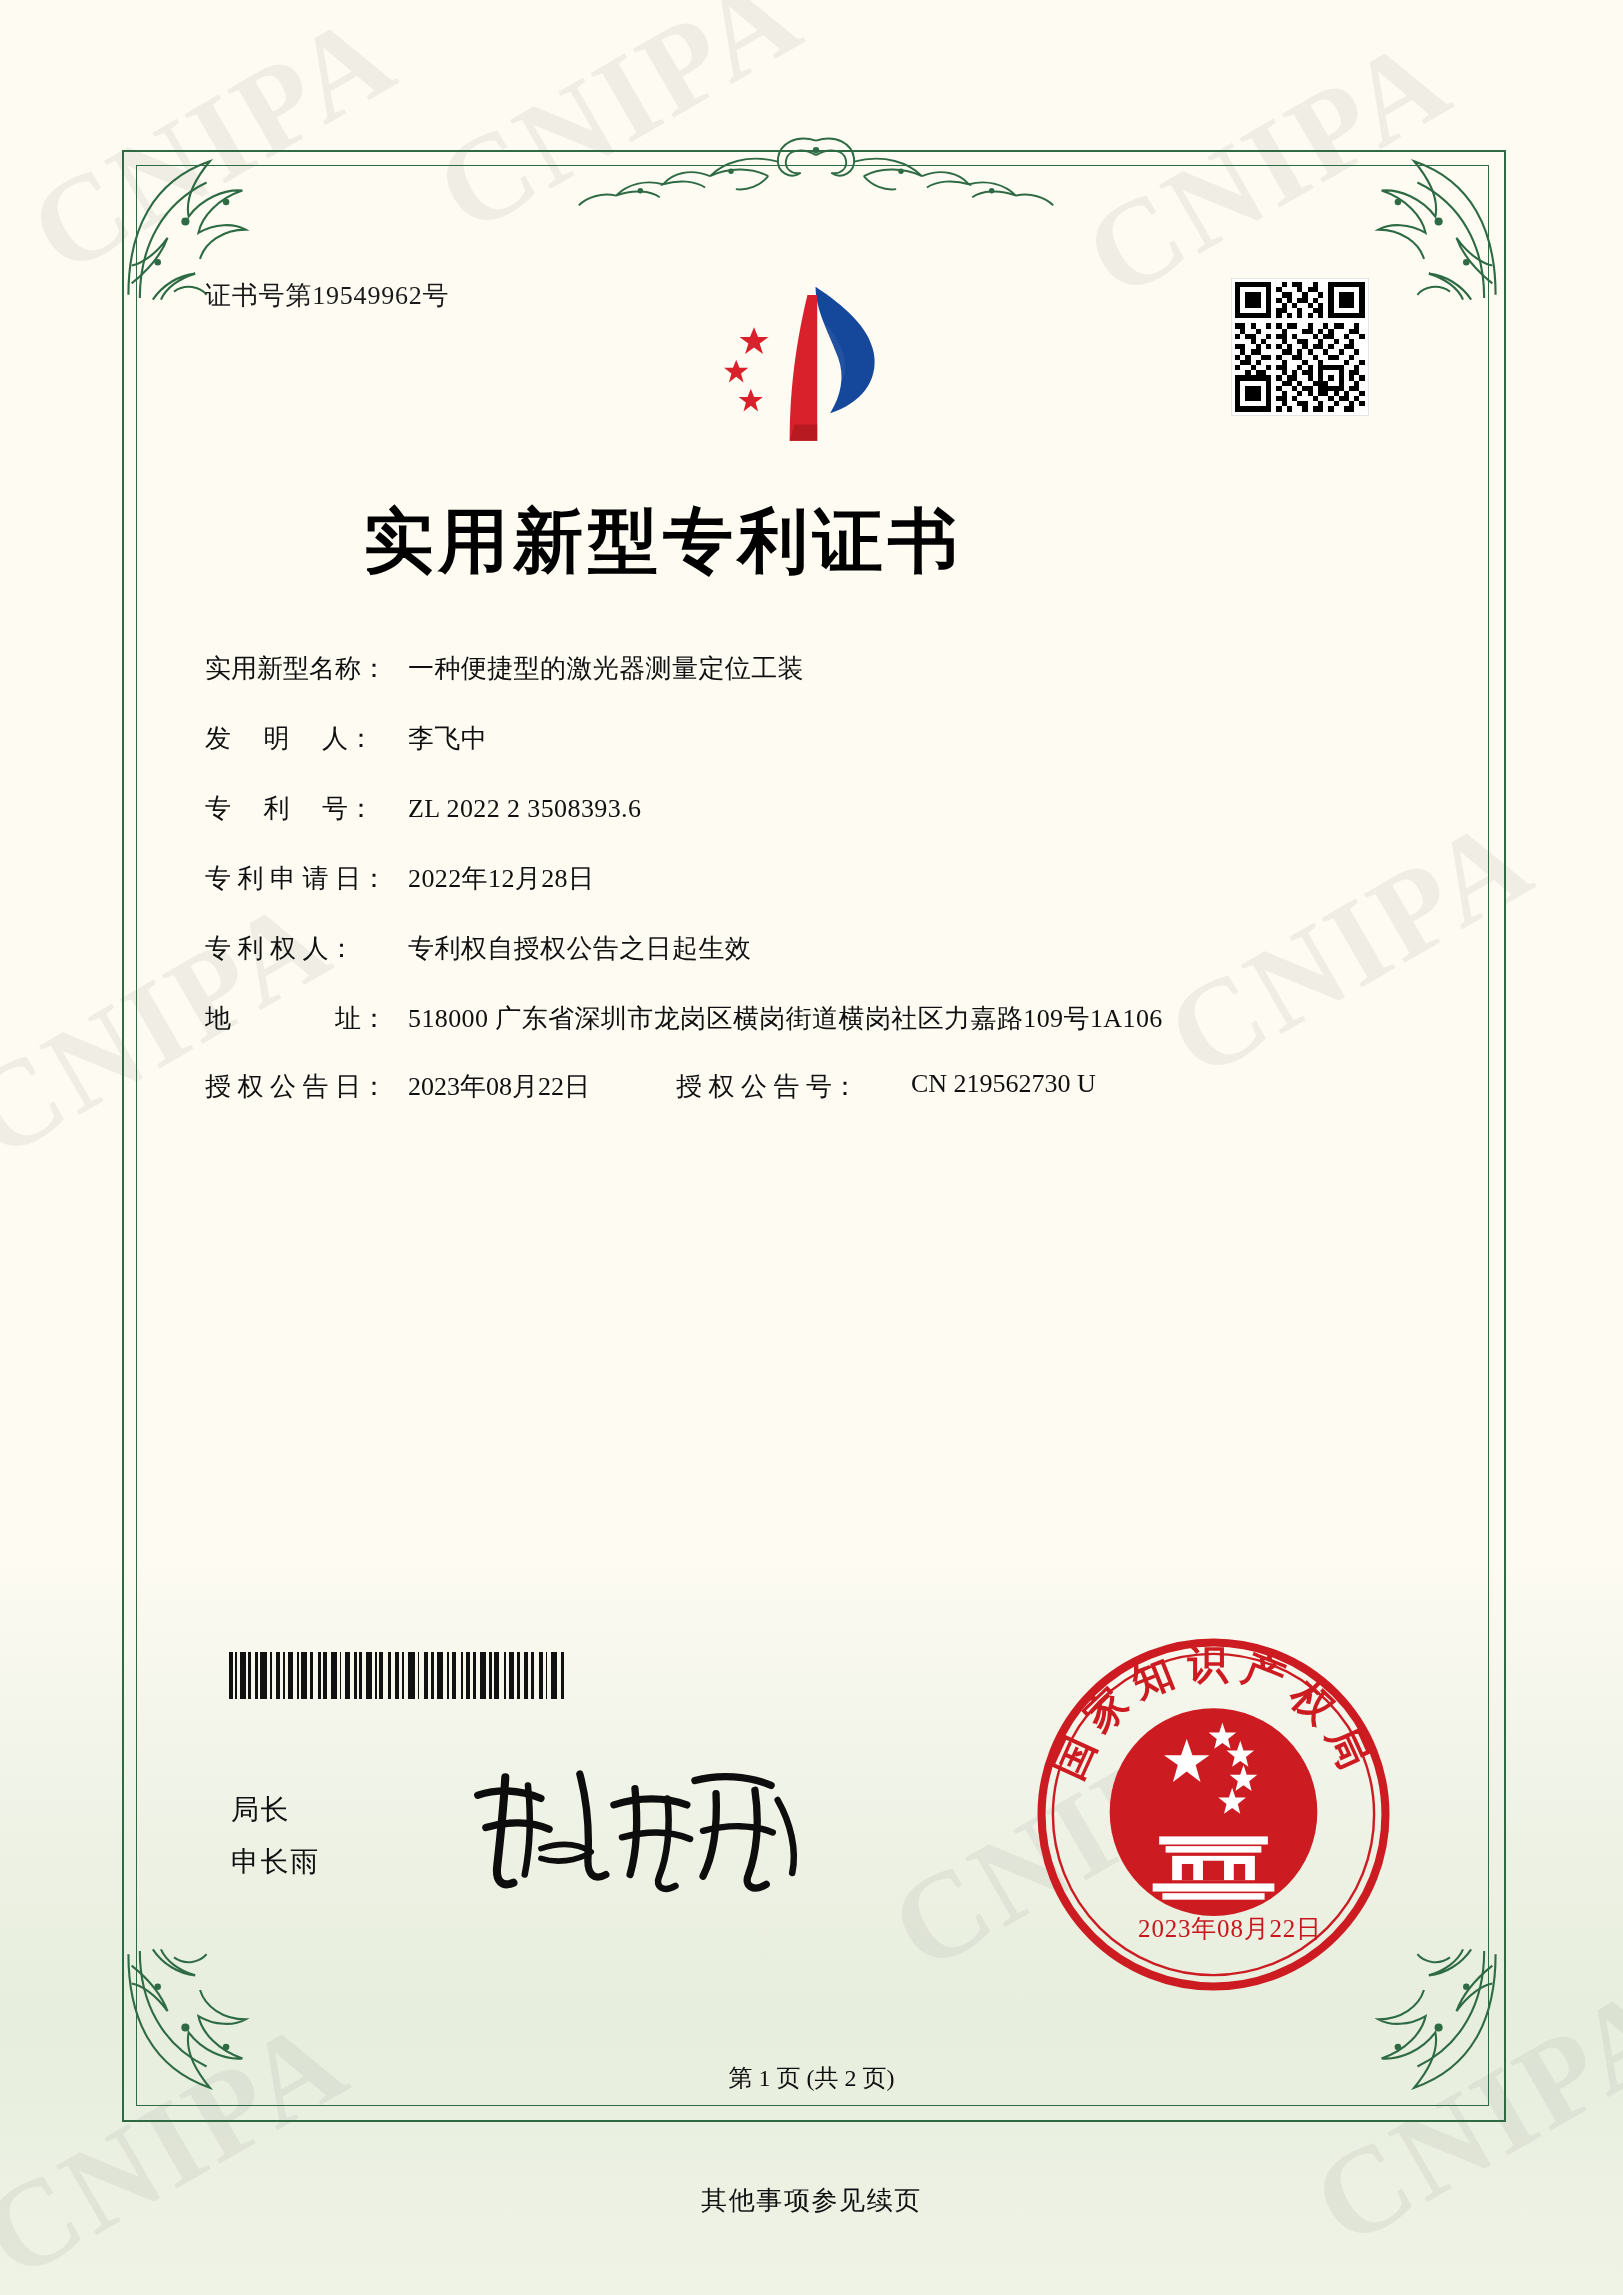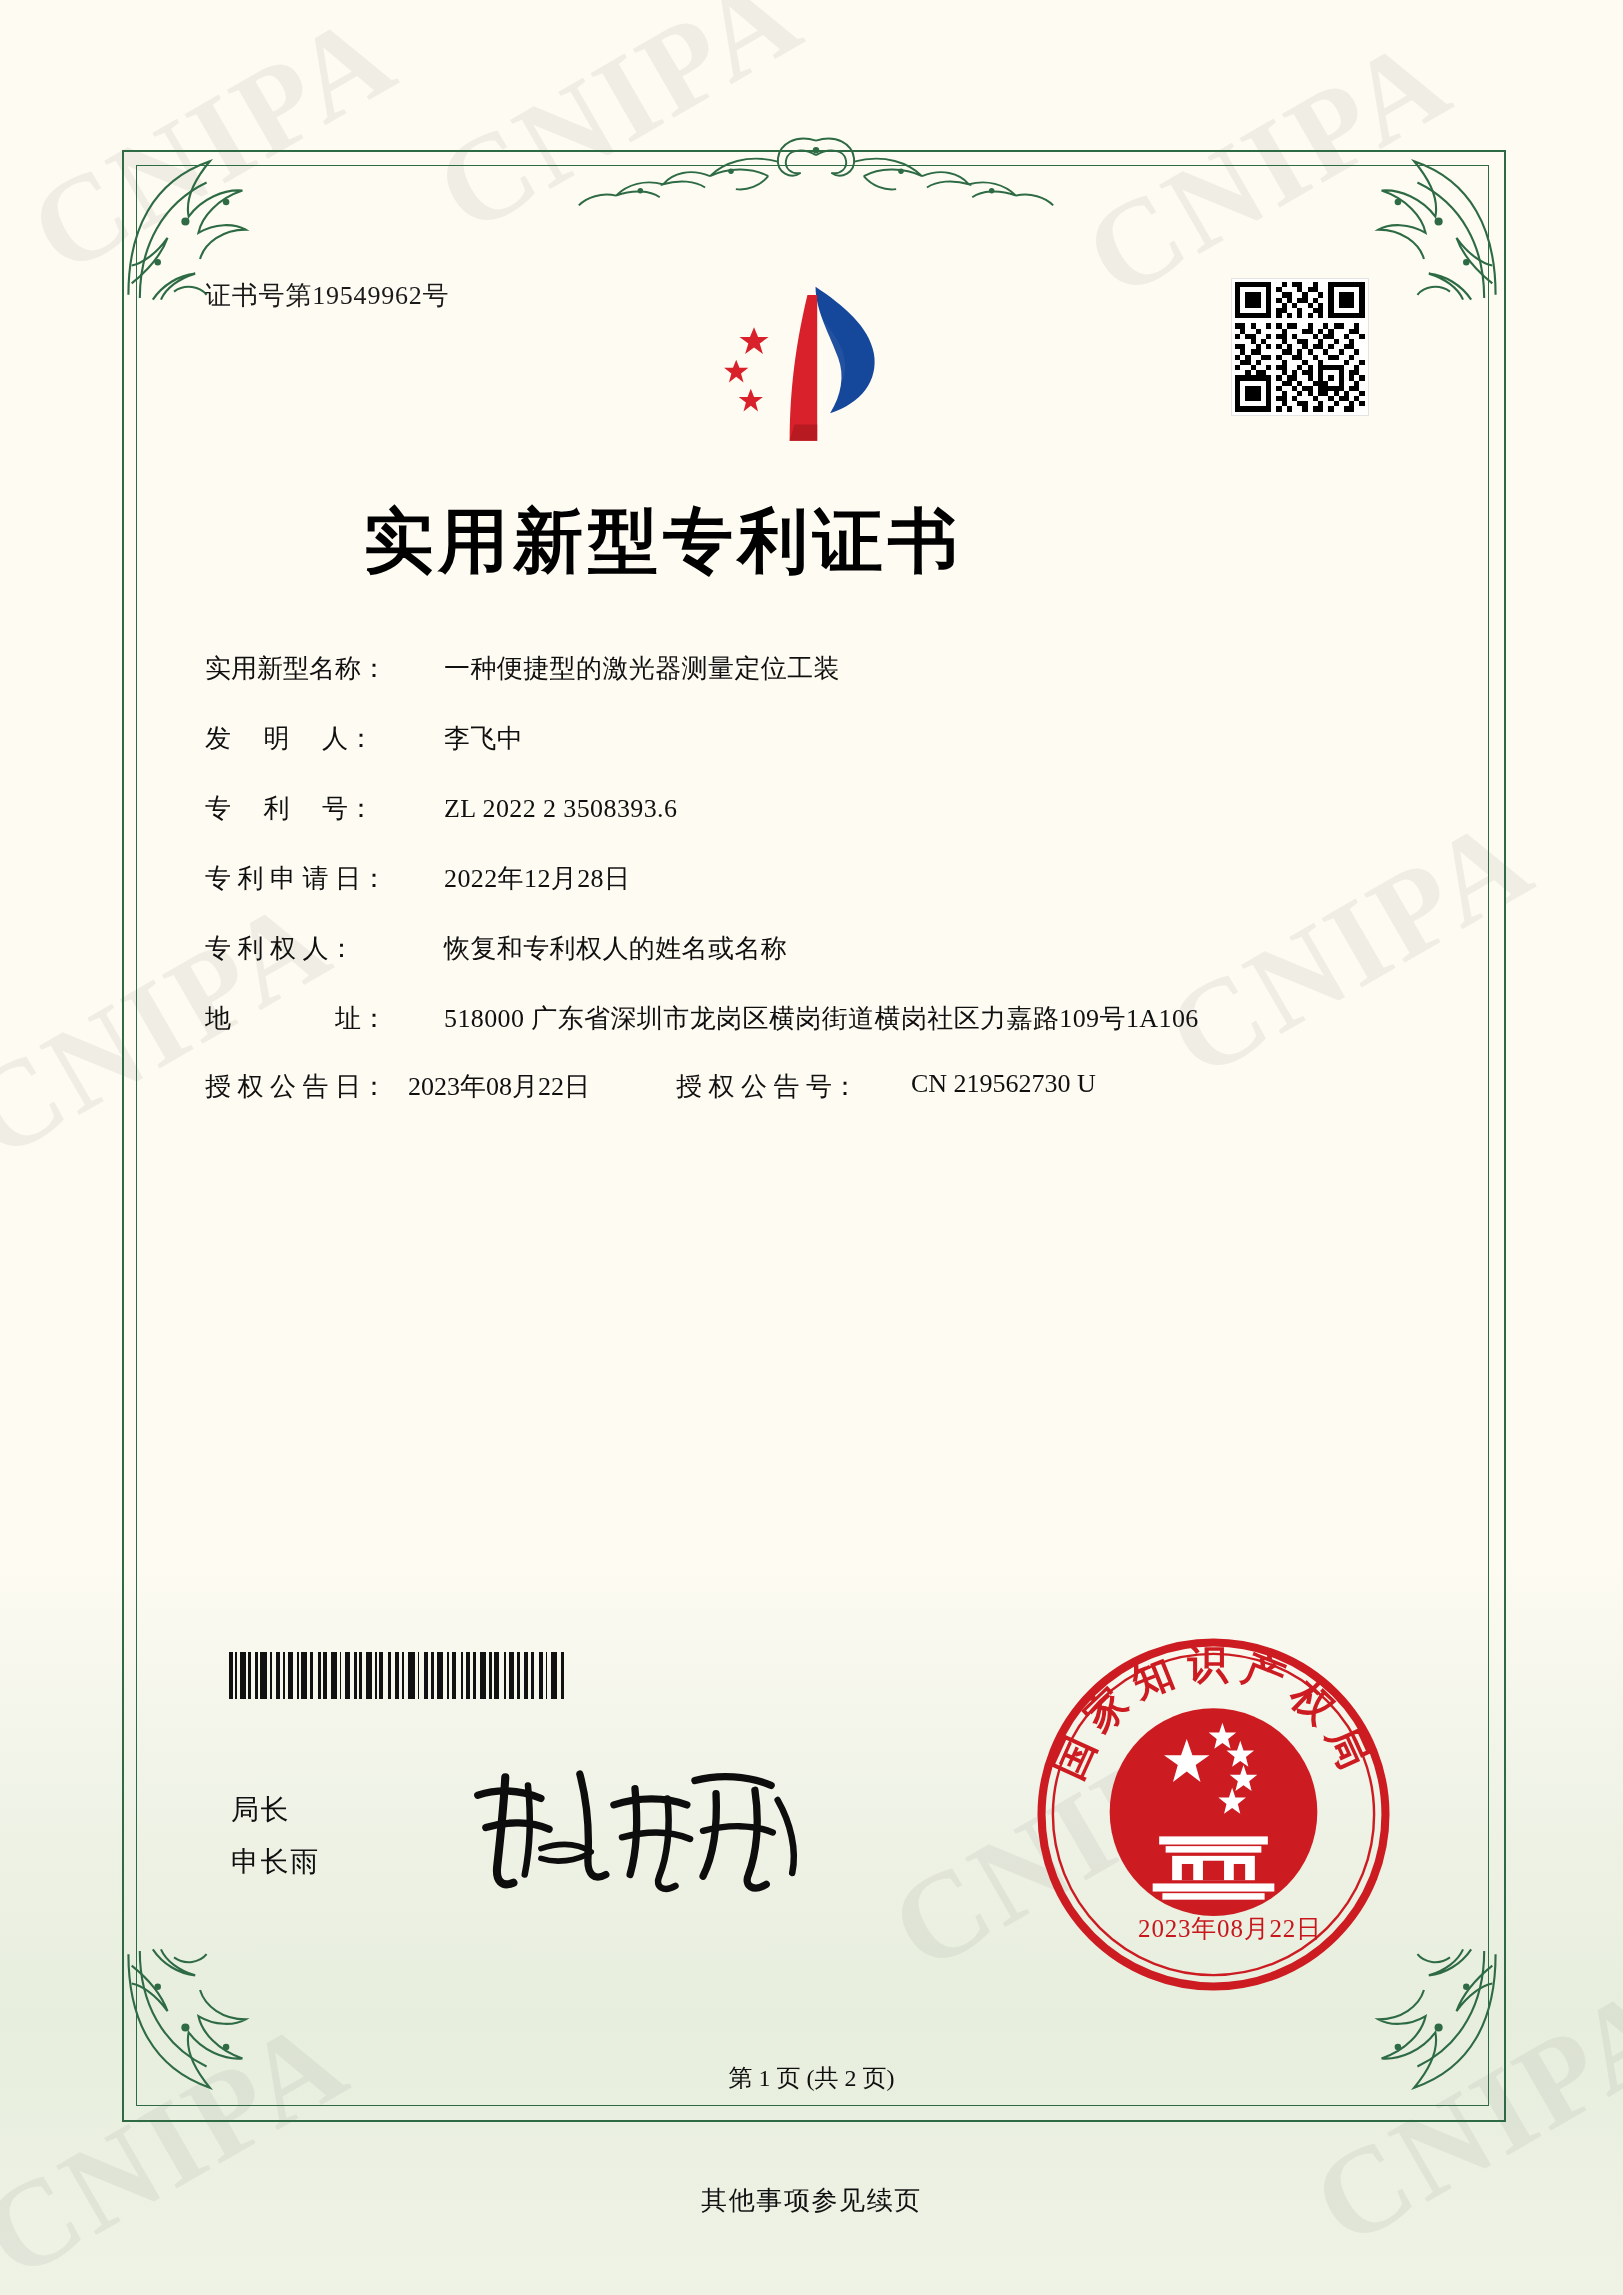--- a/index.html
+++ b/index.html
@@ -157,21 +157,20 @@
   }
   .field-label {
     width: 203px;
     flex: 0 0 203px;
     white-space: pre;
     letter-spacing: 0px;
   }
   .field-value {
     flex: 1 1 auto;
     letter-spacing: 0.4px;
-    margin-left: 36px;
   }
   .field-value.wrap {
     max-width: 812px;
     word-break: break-all;
     line-height: 1.45;
   }
 
   .row-inline {
     display: flex;
     align-items: flex-start;
@@ -592,21 +591,21 @@
       <div class="field-row">
         <div class="field-label">专　 利　 号：</div>
         <div class="field-value">ZL 2022 2 3508393.6</div>
       </div>
       <div class="field-row">
         <div class="field-label">专 利 申 请 日：</div>
         <div class="field-value">2022年12月28日</div>
       </div>
       <div class="field-row">
         <div class="field-label">专 利 权 人：</div>
-        <div class="field-value">恢复和专利权人的姓名或名称</div>
+        <div class="field-value">专利权自授权公告之日起生效</div>
       </div>
       <div class="field-row">
         <div class="field-label">地　　　　址：</div>
         <div class="field-value wrap">518000 广东省深圳市龙岗区横岗街道横岗社区力嘉路109号1A106</div>
       </div>
       <div class="row-inline">
         <div class="inline-label-1">授 权 公 告 日：</div>
         <div class="inline-val-1">2023年08月22日</div>
         <div class="inline-label-2">授 权 公 告 号：</div>
         <div class="inline-val-2">CN 219562730 U</div>

